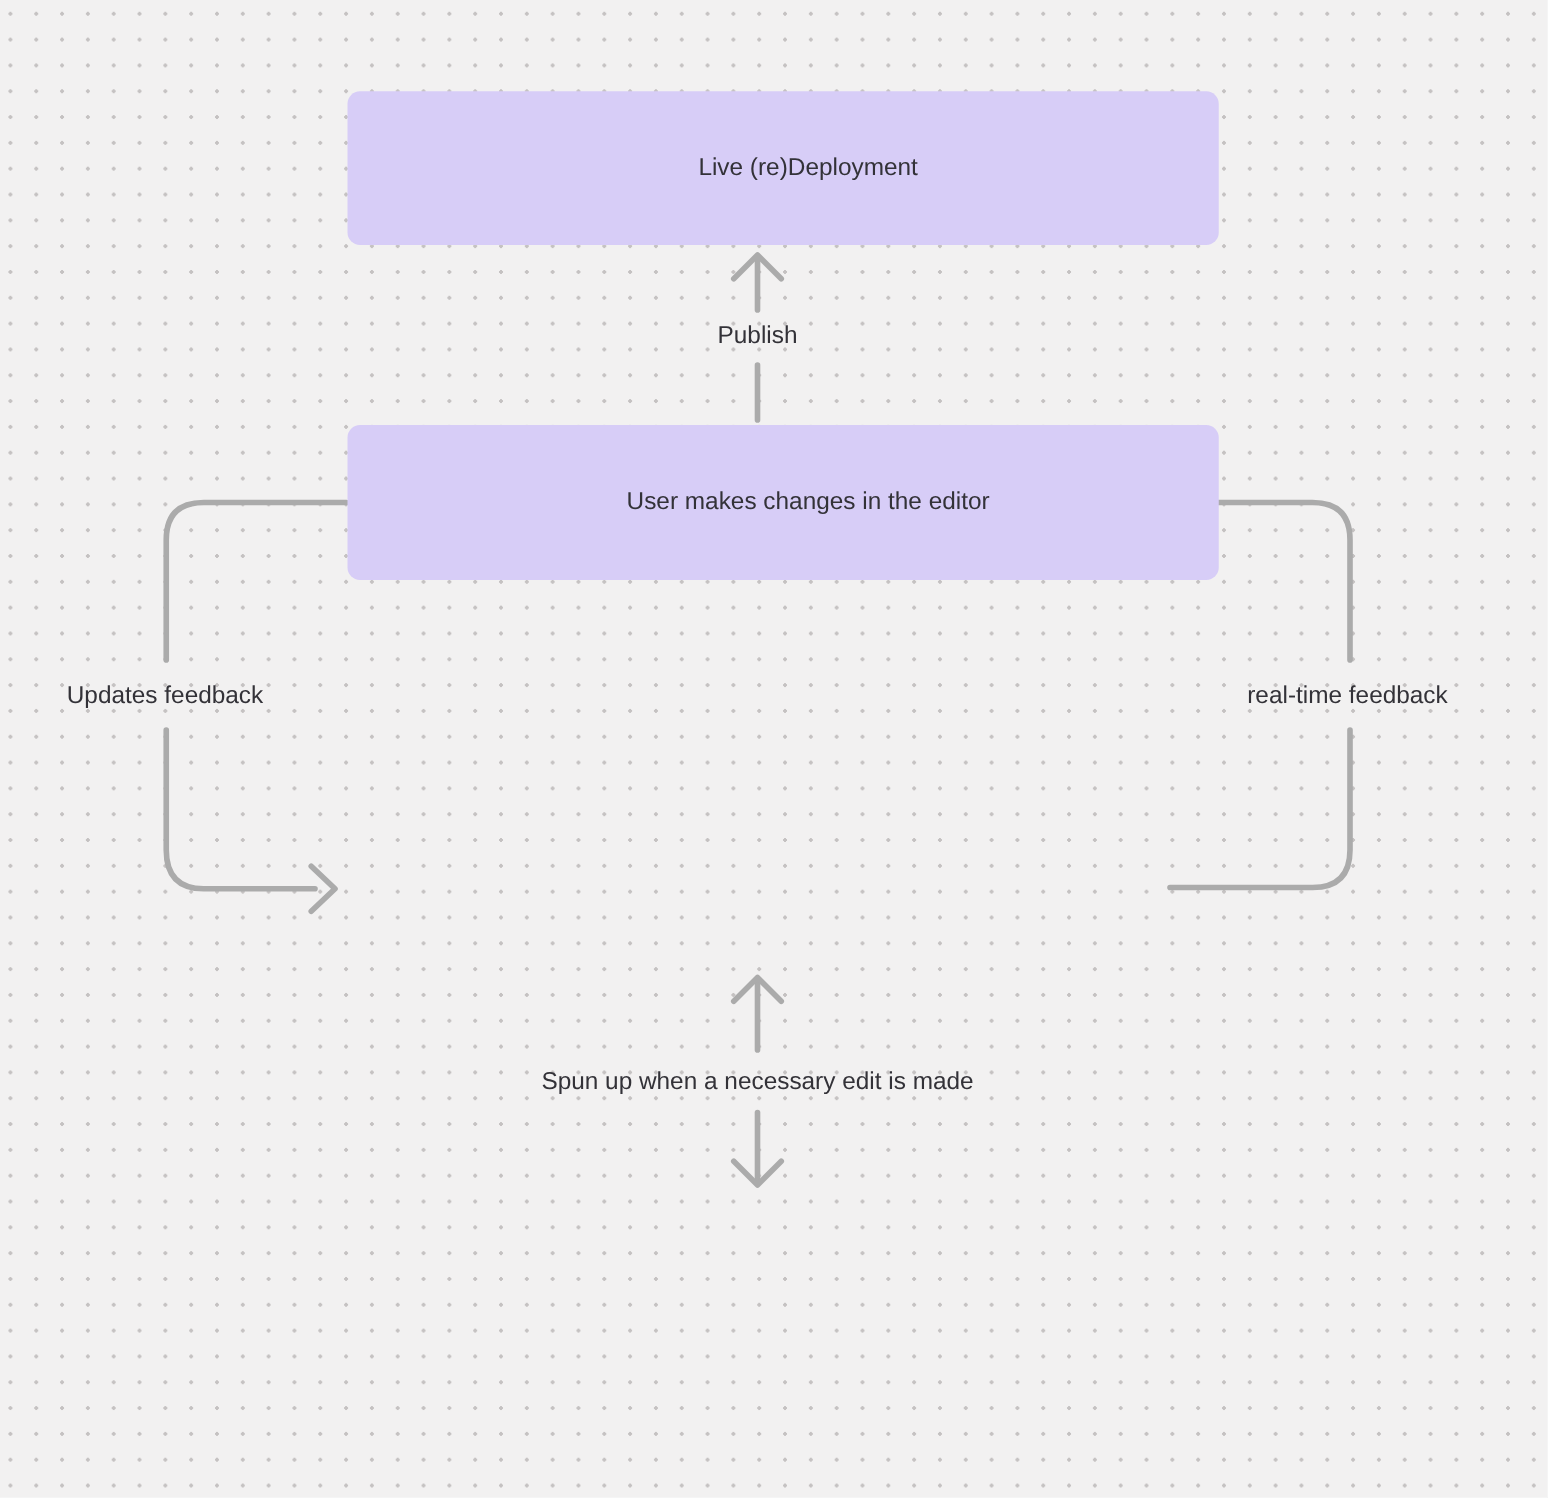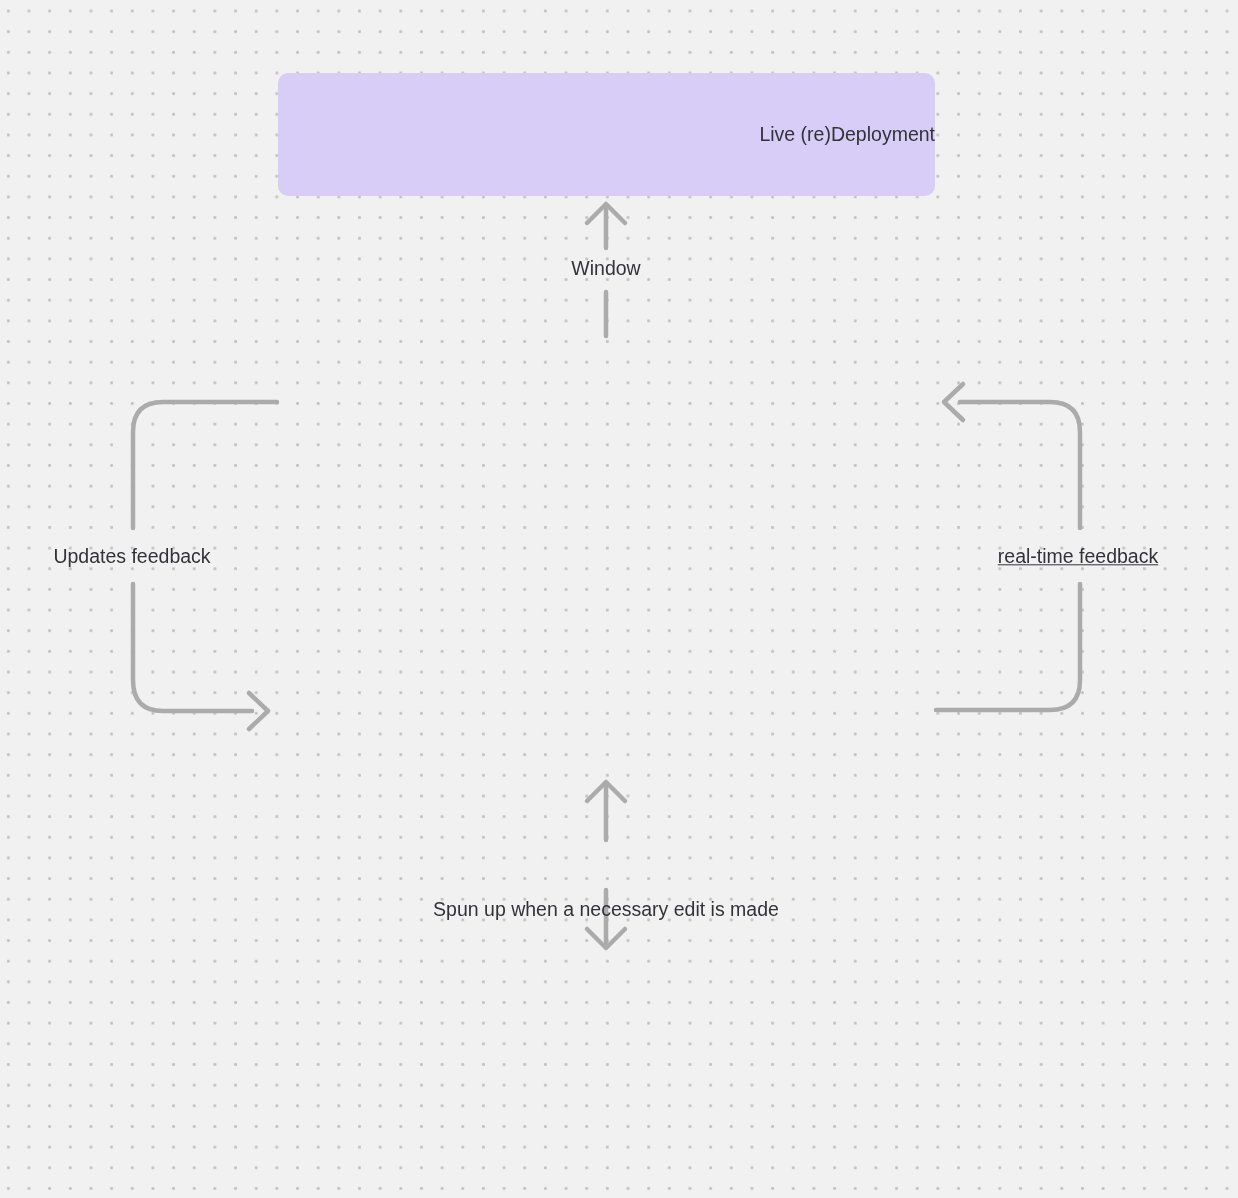--- a/index.html
+++ b/index.html
@@ -20,21 +20,22 @@
     background-position: -2px 0.7px;
   }
   .node {
     position: absolute;
     left: 278px;
     width: 657px;
     border-radius: 10px;
     background: var(--node-fill, #d7cdf7);
     display: flex;
     align-items: center;
-    justify-content: flex-end;
+    justify-content: center;
+    padding-left: 40px;
   }
   .node-label {
     color: var(--node-text, #333238);
     font-size: 19.5px;
     line-height: 1.2;
     white-space: nowrap;
   }
   #node-live       { top: 73px;  height: 123px; }
   #node-editor     { top: 340px; height: 124px; }
   #node-preview    { top: 650px; height: 122px; }
@@ -57,22 +58,22 @@
   .edge-label {
     position: absolute;
     transform: translate(-50%, -50%);
     color: var(--edge-label-text, #333238);
     font-size: 19.5px;
     line-height: 1.2;
     white-space: nowrap;
   }
   #label-publish   { left: 606px;  top: 269px; }
   #label-updates   { left: 132px;  top: 557px; }
-  #label-feedback  { left: 1078px; top: 557px; text-decoration: underline; }
-  #label-spunup    { left: 606px;  top: 866px; margin-top: 44px; }
+  #label-feedback  { left: 1078px; top: 557px; }
+  #label-spunup    { left: 606px;  top: 866px; }
 </style>
 </head>
 <body>
 
 <div class="canvas">
 
   <svg class="edges-svg" viewBox="0 0 1238 1198" xmlns="http://www.w3.org/2000/svg">
     <g>
       <path d="M 606 248 L 606 208"></path>
       <path d="M 587 223 L 606 204 L 625 223"></path>
@@ -93,24 +94,27 @@
       <path d="M 587 801 L 606 782 L 625 801"></path>
       <path d="M 606 890 L 606 944"></path>
       <path d="M 587 929 L 606 948 L 625 929"></path>
     </g>
   </svg>
 
   <div class="node" id="node-live">
     <span class="node-label">Live (re)Deployment</span>
   </div>
 
+  <div class="node" id="node-editor">
+    <span class="node-label">User makes changes in the editor</span>
+  </div>
 
 
 
-  <div class="edge-label" id="label-publish">Window</div>
+  <div class="edge-label" id="label-publish">Publish</div>
 
   <div class="edge-label" id="label-updates">Updates feedback</div>
 
   <div class="edge-label" id="label-feedback">real-time feedback</div>
 
   <div class="edge-label" id="label-spunup">Spun up when a necessary edit is made</div>
 
 </div>
 
 </body></html>

